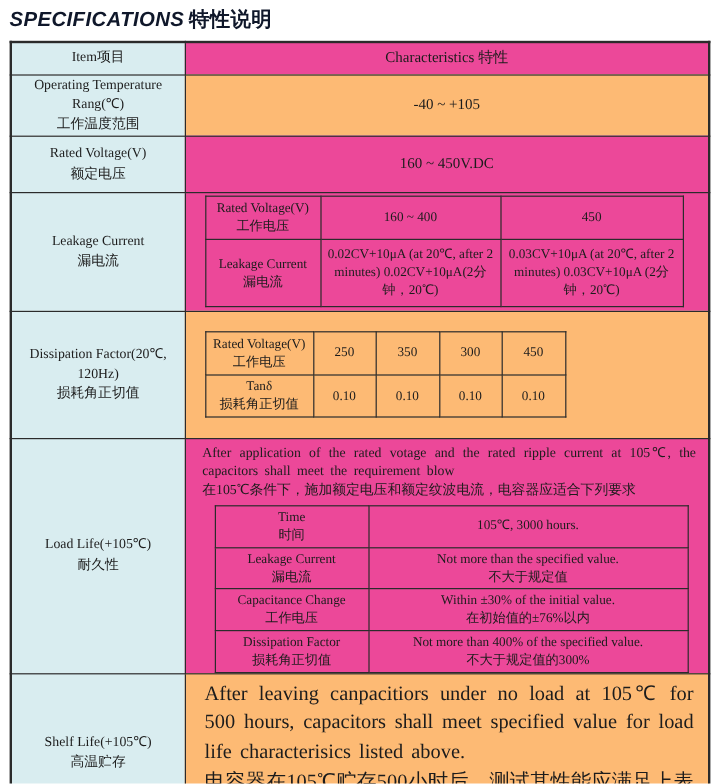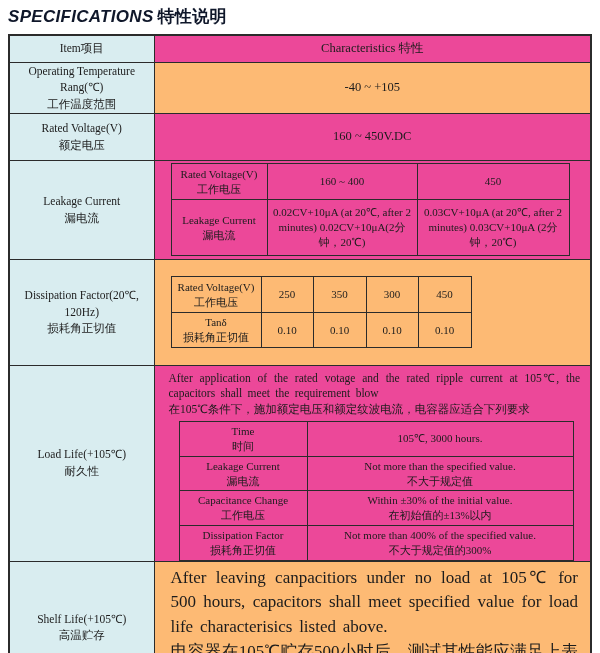--- a/index.html
+++ b/index.html
@@ -246,21 +246,21 @@
                 <span>不大于规定值</span>
               </td>
             </tr>
             <tr>
               <td class="two-line">
                 <span>Capacitance Change</span>
                 <span>工作电压</span>
               </td>
               <td class="two-line">
                 <span>Within ±30% of the initial value.</span>
-                <span>在初始值的±13%以内</span>
+                <span>在初始值的±76%以内</span>
               </td>
             </tr>
             <tr>
               <td class="two-line">
                 <span>Dissipation Factor</span>
                 <span>损耗角正切值</span>
               </td>
               <td class="two-line">
                 <span>Not more than 400% of the specified value.</span>
                 <span>不大于规定值的300%</span>

